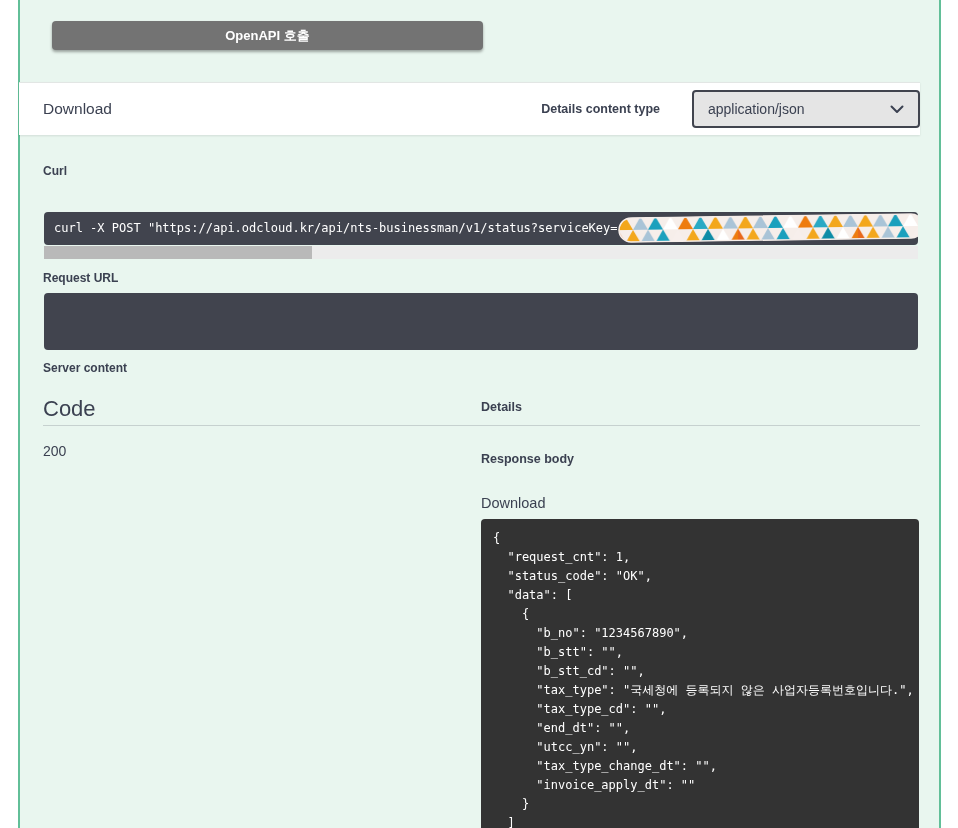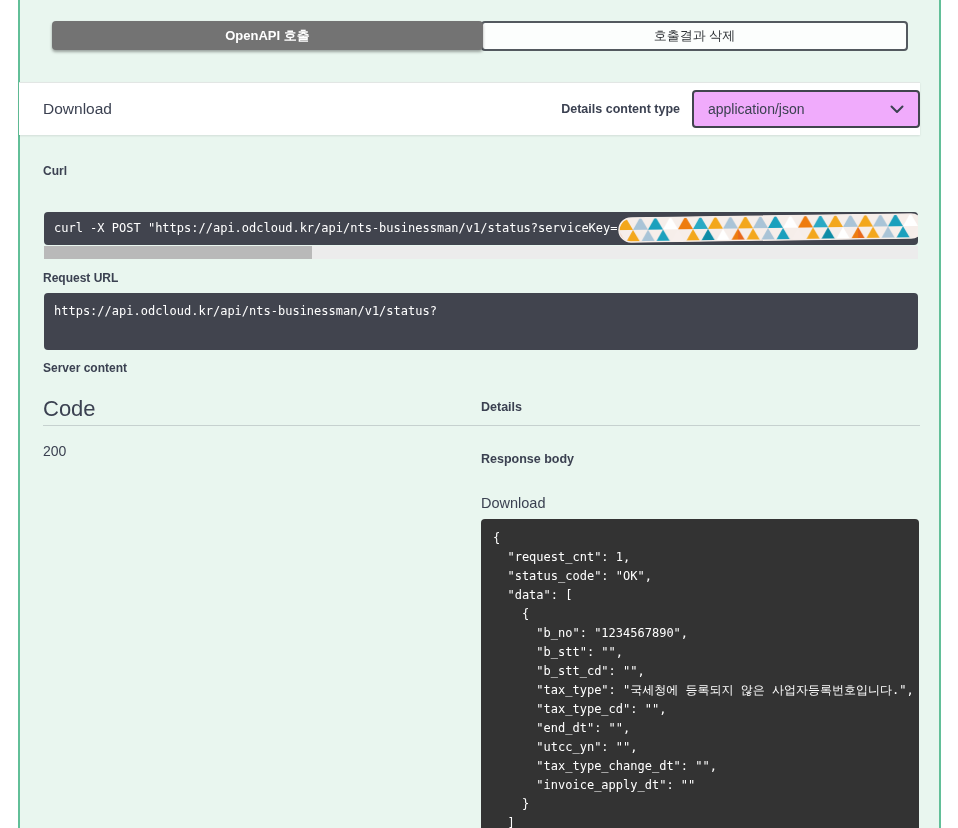--- a/index.html
+++ b/index.html
@@ -21,22 +21,22 @@
     border: 2px solid #53595f; border-radius: 4px; color: #2f3337;
     font-family: "Liberation Sans", sans-serif; font-size: 13px; font-weight: 400;
     position: relative; z-index: 1; cursor: pointer; }
 
   
   .resp-header { left: 19px; top: 82px; width: 901px; height: 53px; background: #ffffff;
     border-top: 1px solid #e2e6e4; box-shadow: 0 1px 2px rgba(0,0,0,.10);
     display: flex; align-items: center; padding-left: 24px; z-index: 2; }
   .resp-title { font-size: 15.5px; font-weight: 400; color: #3b4151; margin-right: auto; }
   .ct-label { font-size: 12.5px; font-weight: 700; color: #3b4151; margin-right: 12px; }
-  .ct-select { width: 228px; height: 38px; background: #f0abfc; border: 2px solid #41444e;
-    border-radius: 4px; display: flex; align-items: center; padding: 0 14px; cursor: pointer; }
+  .ct-select { width: 228px; height: 38px; background: #e5e5e5; border: 2px solid #41444e;
+    border-radius: 4px; display: flex; align-items: center; padding: 0 14px; cursor: pointer; margin-left: 20px; }
   .ct-select span { font-size: 14px; color: #3b4151; }
   .ct-select svg { margin-left: auto; }
 
   .lbl { position: absolute; left: 43px; font-size: 12px; font-weight: 700; color: #3b4151; }
 
   .codebar { position: absolute; left: 44px; width: 874px; background: #41444e; border-radius: 4px;
     color: #ffffff; font-family: "DejaVu Sans Mono", "Liberation Mono", monospace;
     font-size: 12px; white-space: nowrap; overflow: hidden; z-index: 1; }
   .codebar-curl { top: 212px; height: 33px; line-height: 33px; padding: 0 10px; }
   .codebar-url  { top: 293px; height: 57px; line-height: 20px; padding: 8px 10px; }
@@ -85,21 +85,20 @@
       <polygon points="97.5,26 105,13 112.5,26" fill="#ffffff"></polygon>
       <polygon points="112.5,26 120,13 127.5,26" fill="#ee7c0e"></polygon>
     </pattern>
   </defs>
 </svg>
 
 <div class="abs opblock"></div>
 
 <div class="abs tabs">
   <button class="tab-blue">OpenAPI 호출</button>
-  <button class="tab-white">호출결과 삭제</button>
 </div>
 
 <div class="abs resp-header">
   <span class="resp-title">Download</span>
   <span class="ct-label">Details content type</span>
   <div class="ct-select">
     <span>application/json</span>
     <svg width="14" height="9" viewBox="0 0 14 9">
       <path d="M1.5 1.5 L7 7 L12.5 1.5" fill="none" stroke="#3b4151" stroke-width="2" stroke-linecap="round" stroke-linejoin="round"></path>
     </svg>
@@ -112,21 +111,20 @@
       <rect x="1" y="1" width="304" height="24" rx="12" fill="url(#tripat)" stroke="#f6eeea" stroke-width="1.5"></rect>
     </svg></div>
 
 <div class="abs hscroll">
   <div class="hscroll-thumb"></div>
 </div>
 
 <div class="lbl" style="top:271px">Request URL</div>
 
 <div class="codebar codebar-url">
-  <div>https://api.odcloud.kr/api/nts-businessman/v1/status?</div>
 </div>
 
 <div class="lbl" style="top:361px">Server content</div>
 
 <div class="abs code-header">Code</div>
 <div class="abs details-header">Details</div>
 <div class="abs divider"></div>
 
 <div class="abs status-code">200</div>
 <div class="abs resp-body-lbl">Response body</div>

